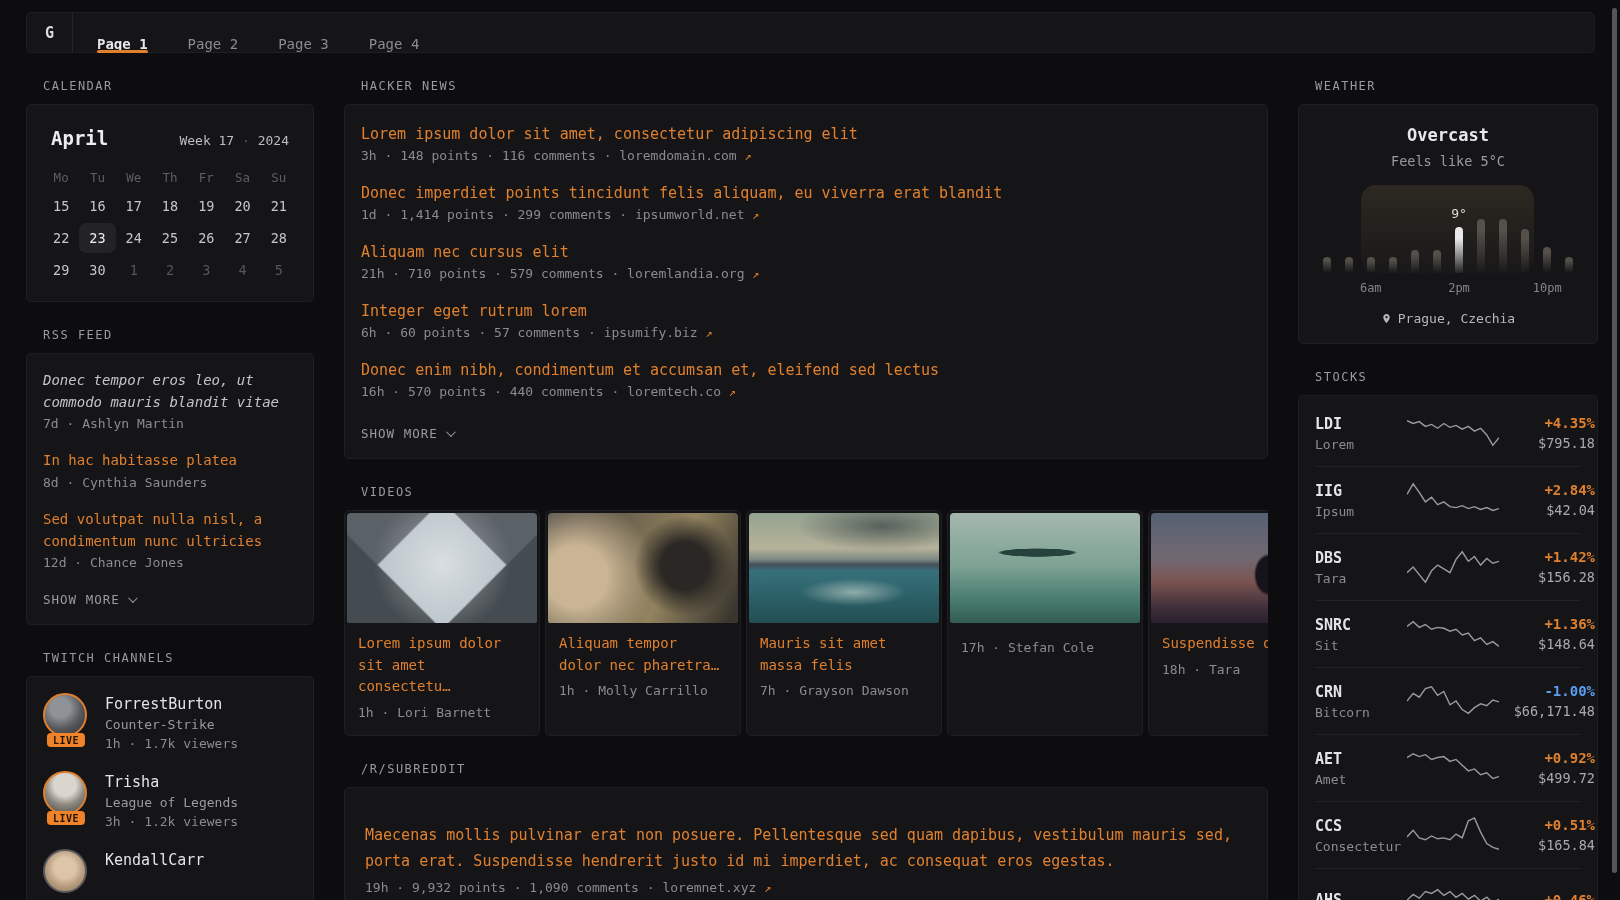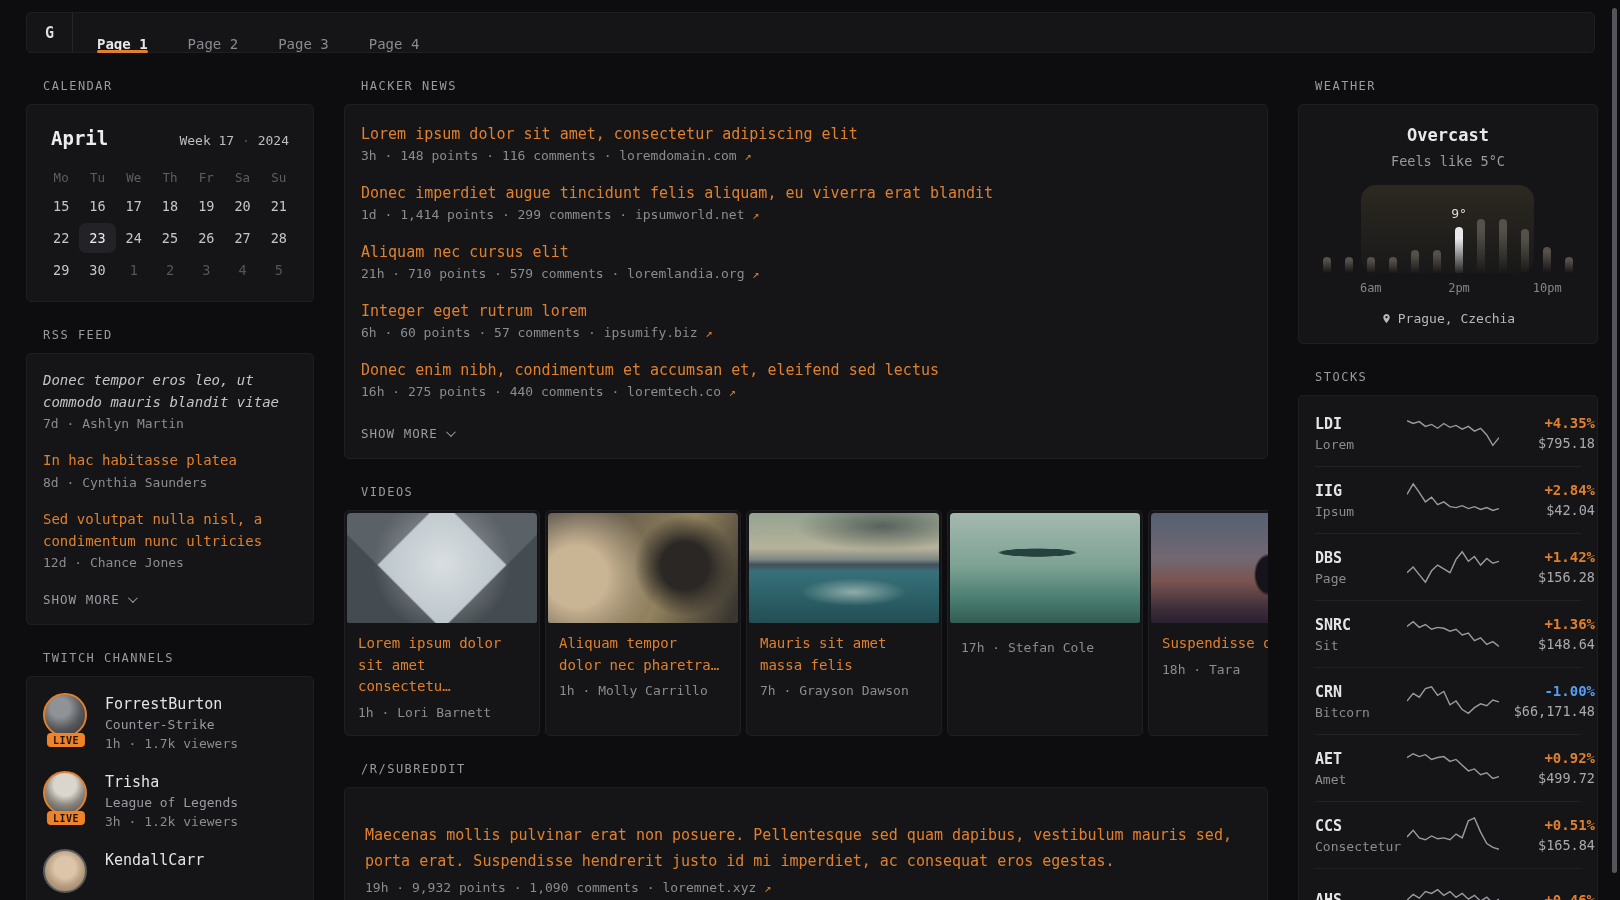--- a/index.html
+++ b/index.html
@@ -316,34 +316,34 @@
   <main>
 
     <section class="widget">
       <h2 class="wlabel">HACKER NEWS</h2>
       <div class="card" style="padding:20px 16px 16px 16px;">
         <div class="hn-item">
           <div class="hn-title">Lorem ipsum dolor sit amet, consectetur adipiscing elit</div>
           <div class="hn-meta"><span>3h · 148 points · 116 comments · loremdomain.com</span> <span class="ext">↗</span></div>
         </div>
         <div class="hn-item">
-          <div class="hn-title">Donec imperdiet augue tincidunt felis aliquam, eu viverra erat blandit</div>
+          <div class="hn-title">Donec imperdiet points tincidunt felis aliquam, eu viverra erat blandit</div>
           <div class="hn-meta"><span>1d · 1,414 points · 299 comments · ipsumworld.net</span> <span class="ext">↗</span></div>
         </div>
         <div class="hn-item">
           <div class="hn-title">Aliquam nec cursus elit</div>
           <div class="hn-meta"><span>21h · 710 points · 579 comments · loremlandia.org</span> <span class="ext">↗</span></div>
         </div>
         <div class="hn-item">
           <div class="hn-title">Integer eget rutrum lorem</div>
           <div class="hn-meta"><span>6h · 60 points · 57 comments · ipsumify.biz</span> <span class="ext">↗</span></div>
         </div>
         <div class="hn-item">
           <div class="hn-title">Donec enim nibh, condimentum et accumsan et, eleifend sed lectus</div>
-          <div class="hn-meta"><span>16h · 275 points · 440 comments · loremtech.co</span> <span class="ext">↗</span></div>
+          <div class="hn-meta"><span>16h · 570 points · 440 comments · loremtech.co</span> <span class="ext">↗</span></div>
         </div>
         <div class="show-more" style="margin-top:6px;">
           <span>SHOW MORE</span>
             <span class="chev"></span>
         </div>
       </div>
     </section>
 
     <section class="widget">
       <h2 class="wlabel">VIDEOS</h2>
@@ -458,21 +458,21 @@
               <polyline points="0.0,14 6.7,3 13.3,12 20.0,22 26.7,17 33.3,25 40.0,22 46.7,27 53.3,28 60.0,26 66.7,29 73.3,27 80.0,30 86.7,28 93.3,31 100.0,29" vector-effect="non-scaling-stroke"></polyline>
             </svg>
           <div>
               <div class="st-change">+2.84%</div>
               <div class="st-price">$42.04</div>
             </div>
         </div>
         <div class="stock-row">
           <div>
               <div class="st-sym">DBS</div>
-              <div class="st-name">Page</div>
+              <div class="st-name">Tara</div>
             </div>
           <svg class="spark" viewBox="0 0 100 40" preserveAspectRatio="none">
               <polyline points="0.0,26 6.7,20 13.3,28 20.0,36 26.7,24 33.3,18 40.0,22 46.7,26 53.3,12 60.0,4 66.7,14 73.3,9 80.0,18 86.7,11 93.3,16 100.0,14" vector-effect="non-scaling-stroke"></polyline>
             </svg>
           <div>
               <div class="st-change">+1.42%</div>
               <div class="st-price">$156.28</div>
             </div>
         </div>
         <div class="stock-row">

